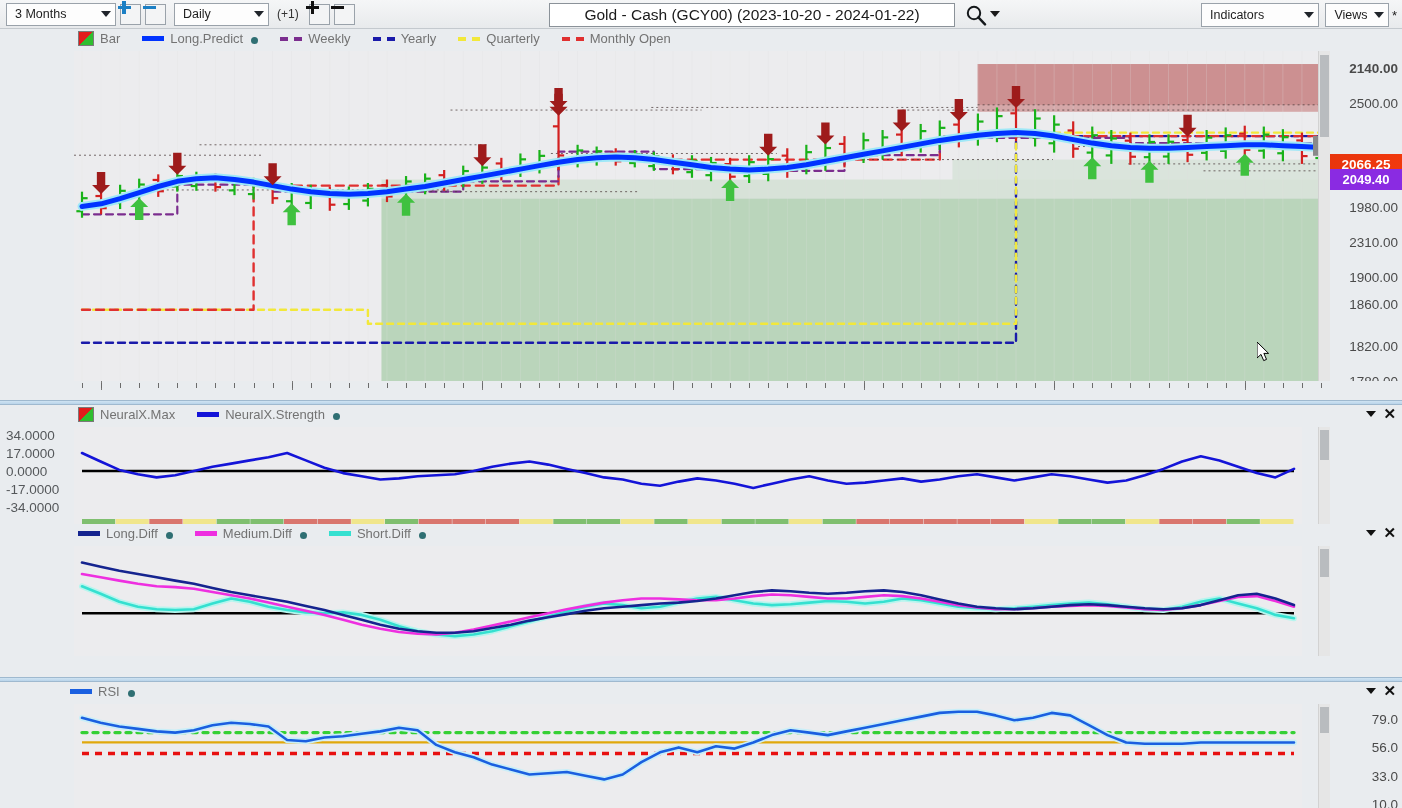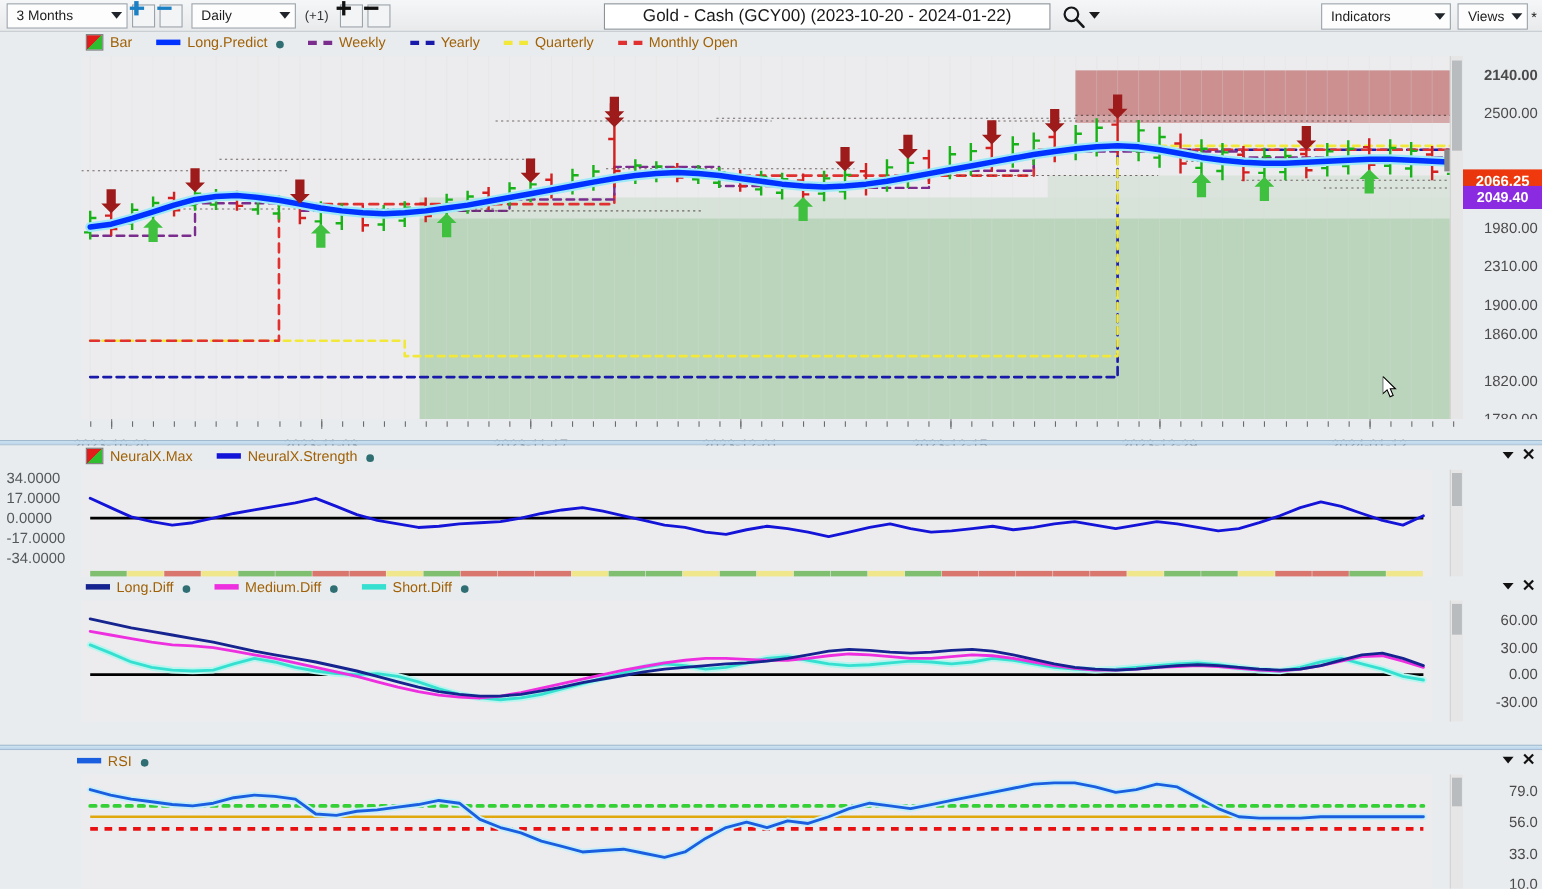--- a/index.html
+++ b/index.html
@@ -71,21 +71,21 @@
   #views-combo {
     position: absolute; left: 1325px; top: 3px; width: 64px; height: 24px;
     justify-content: center;
   }
   #views-combo .caret { margin-left: 6px; }
   #tb-star { position: absolute; left: 1392px; top: 8px; font-size: 13px; color: #222; }
 
   
   .panel { position: absolute; left: 0; width: 1402px; background: #e9ecef; }
   .panel-head { position: absolute; left: 0; top: 0; width: 100%; height: 22px; }
-  .legend { display: flex; align-items: center; gap: 22px; font-size: 13px; color: #a16207; }
+  .legend { display: flex; align-items: center; gap: 22px; font-size: 13px; color: #737373; }
   .lg-item { display: flex; align-items: center; gap: 6px; white-space: nowrap; }
   .swatch { width: 22px; height: 6px; display: inline-block; }
   .sw-bar {
     width: 16px; height: 15px;
     background: linear-gradient(135deg,#e21b1b 0 50%, #2fbe2f 50% 100%);
     border: 1px solid #7a7a7a;
   }
   .sw-line { height: 5px; }
   .sw-dash { height: 0; border-top: 4px dashed; width: 22px; }
   .dot {
@@ -785,28 +785,20 @@
     <svg id="diff-plot" class="plotarea" viewBox="0 0 1228 110" preserveAspectRatio="none">
         <g>
           <rect x="0" y="0" width="1228" height="110" fill="#ececee"></rect>
           <line x1="8" y1="67.25" x2="1220" y2="67.25" stroke="#000" stroke-width="2.4"></line>
           <polyline points="8.0,40.3 26.6,47.7 45.3,55.8 63.9,60.7 82.6,63.2 101.2,64.0 119.9,63.2 138.5,57.5 157.2,52.5 175.8,55.8 194.5,60.7 213.1,64.0 231.8,66.4 250.4,67.3 269.0,66.4 287.7,68.9 306.3,73.8 325.0,80.3 343.6,85.2 362.3,88.5 380.9,90.1 399.6,88.5 418.2,85.2 436.9,80.3 455.5,75.4 474.2,70.5 492.8,65.6 511.4,60.7 530.1,57.5 548.7,59.1 567.4,62.3 586.0,60.7 604.7,56.6 623.3,52.5 642.0,50.9 660.6,54.2 679.3,57.5 697.9,59.1 716.6,58.3 735.2,56.6 753.8,55.0 772.5,55.8 791.1,57.5 809.8,55.8 828.4,52.5 847.1,54.2 865.7,57.5 884.4,60.7 903.0,62.3 921.7,63.2 940.3,62.3 959.0,60.7 977.6,59.1 996.2,57.5 1014.9,56.6 1033.5,58.3 1052.2,60.7 1070.8,63.2 1089.5,64.0 1108.1,60.7 1126.8,55.8 1145.4,52.5 1164.1,57.5 1182.7,62.3 1201.4,68.9 1220.0,72.2" fill="none" stroke="#b7f5ee" stroke-width="6" stroke-linejoin="round" stroke-linecap="round"></polyline>
           <polyline points="8.0,40.3 26.6,47.7 45.3,55.8 63.9,60.7 82.6,63.2 101.2,64.0 119.9,63.2 138.5,57.5 157.2,52.5 175.8,55.8 194.5,60.7 213.1,64.0 231.8,66.4 250.4,67.3 269.0,66.4 287.7,68.9 306.3,73.8 325.0,80.3 343.6,85.2 362.3,88.5 380.9,90.1 399.6,88.5 418.2,85.2 436.9,80.3 455.5,75.4 474.2,70.5 492.8,65.6 511.4,60.7 530.1,57.5 548.7,59.1 567.4,62.3 586.0,60.7 604.7,56.6 623.3,52.5 642.0,50.9 660.6,54.2 679.3,57.5 697.9,59.1 716.6,58.3 735.2,56.6 753.8,55.0 772.5,55.8 791.1,57.5 809.8,55.8 828.4,52.5 847.1,54.2 865.7,57.5 884.4,60.7 903.0,62.3 921.7,63.2 940.3,62.3 959.0,60.7 977.6,59.1 996.2,57.5 1014.9,56.6 1033.5,58.3 1052.2,60.7 1070.8,63.2 1089.5,64.0 1108.1,60.7 1126.8,55.8 1145.4,52.5 1164.1,57.5 1182.7,62.3 1201.4,68.9 1220.0,72.2" fill="none" stroke="#35e0d0" stroke-width="2.6" stroke-linejoin="round" stroke-linecap="round"></polyline>
           <polyline points="8.0,28.0 26.6,31.3 45.3,34.6 63.9,37.8 82.6,40.3 101.2,41.1 119.9,42.8 138.5,46.0 157.2,49.3 175.8,52.5 194.5,56.6 213.1,60.7 231.8,64.8 250.4,68.9 269.0,73.8 287.7,78.7 306.3,82.8 325.0,86.0 343.6,87.7 362.3,88.5 380.9,86.8 399.6,83.6 418.2,79.5 436.9,75.4 455.5,71.3 474.2,67.3 492.8,63.2 511.4,59.9 530.1,56.6 548.7,54.2 567.4,52.5 586.0,52.5 604.7,53.4 623.3,54.2 642.0,54.2 660.6,52.5 679.3,50.1 697.9,48.5 716.6,49.3 735.2,50.9 753.8,52.5 772.5,52.5 791.1,50.9 809.8,49.3 828.4,50.1 847.1,52.5 865.7,55.8 884.4,59.1 903.0,61.5 921.7,63.2 940.3,63.2 959.0,62.3 977.6,60.7 996.2,59.9 1014.9,59.1 1033.5,59.9 1052.2,61.5 1070.8,63.2 1089.5,64.0 1108.1,62.3 1126.8,59.1 1145.4,55.0 1164.1,50.9 1182.7,50.1 1201.4,55.0 1220.0,60.7" fill="none" stroke="#ee2fe0" stroke-width="2.6" stroke-linejoin="round" stroke-linecap="round"></polyline>
           <polyline points="8.0,16.6 26.6,20.7 45.3,24.8 63.9,28.0 82.6,31.3 101.2,34.6 119.9,37.8 138.5,41.9 157.2,46.0 175.8,49.3 194.5,52.5 213.1,55.8 231.8,59.9 250.4,64.0 269.0,68.9 287.7,73.8 306.3,78.7 325.0,82.8 343.6,85.2 362.3,86.8 380.9,86.8 399.6,85.2 418.2,82.0 436.9,78.7 455.5,74.6 474.2,71.3 492.8,68.1 511.4,64.8 530.1,62.3 548.7,60.7 567.4,59.1 586.0,57.5 604.7,56.6 623.3,55.0 642.0,52.5 660.6,49.3 679.3,46.0 697.9,44.4 716.6,45.2 735.2,46.8 753.8,47.7 772.5,46.8 791.1,45.2 809.8,44.4 828.4,46.0 847.1,49.3 865.7,53.4 884.4,57.5 903.0,60.7 921.7,62.3 940.3,63.2 959.0,62.3 977.6,60.7 996.2,59.1 1014.9,58.3 1033.5,59.1 1052.2,60.7 1070.8,62.3 1089.5,63.2 1108.1,62.3 1126.8,59.1 1145.4,54.2 1164.1,49.3 1182.7,47.7 1201.4,52.5 1220.0,59.1" fill="none" stroke="#15248f" stroke-width="2.6" stroke-linejoin="round" stroke-linecap="round"></polyline>
         </g>
       </svg>
-    <div class="yaxis" style="top:22px;height:110px;">
-      <div id="diff-yticks">
-          <div class="ytick" style="top: 18.25px;">60.00</div>
-          <div class="ytick" style="top: 42.75px;">30.00</div>
-          <div class="ytick" style="top: 67.25px;">0.00</div>
-          <div class="ytick" style="top: 91.75px;">-30.00</div>
-        </div>
-    </div>
     <div class="vscroll" style="right:72px;top:22px;width:12px;height:110px;">
       <div class="vthumb" style="top:3px;height:28px;"></div>
     </div>
   </div>
 
   <div class="splitter" style="top:677px;"></div>
 
   <div id="rsi-panel" class="panel">
     <div class="panel-head">
       <div class="legend" id="rsi-legend" style="position:absolute;left:70px;top:2px;">

